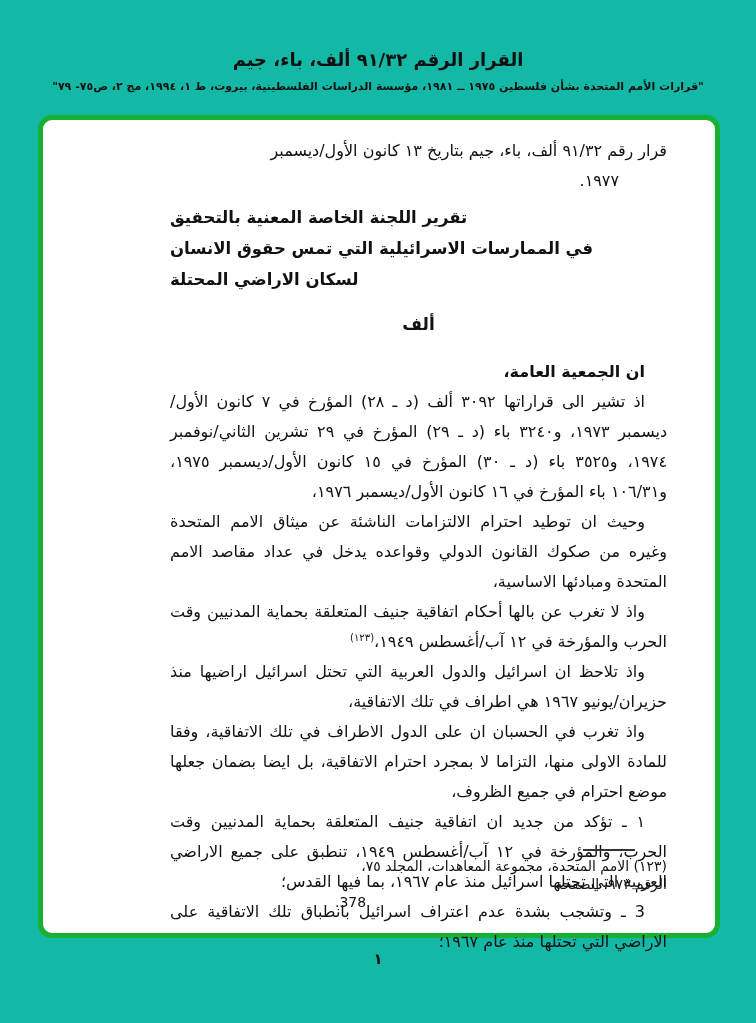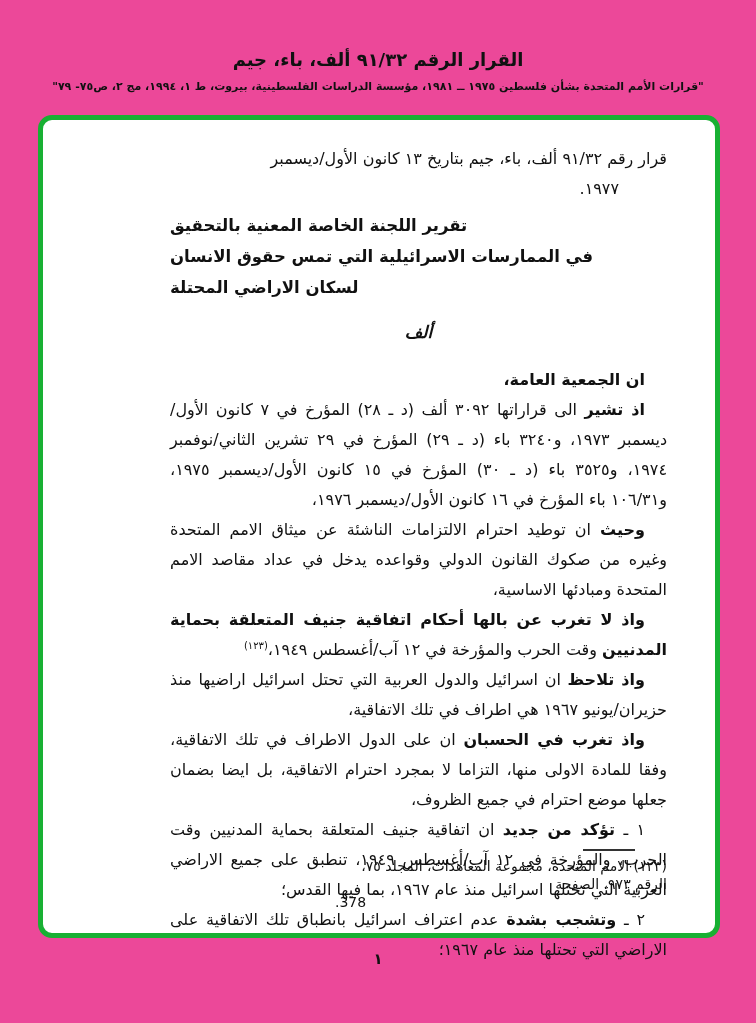--- a/index.html
+++ b/index.html
@@ -4,21 +4,21 @@
 <style>
   html, body {
     margin: 0;
     padding: 0;
     background: #ffffff;
   }
   .page {
     position: relative;
     width: 756px;
     height: 1023px;
-    background: #ec4899;
+    background: #14b8a6;
     overflow: hidden;
     font-family: "DejaVu Sans", sans-serif;
     color: #111111;
   }
   
   .page-header {
     position: absolute;
     top: 48px;
     left: 0;
     right: 0;
@@ -47,21 +47,21 @@
     border: 5px solid #18b033;
     border-radius: 14px;
     background: #ffffff;
   }
   
   .doc-body {
     position: absolute;
     top: 0;
     left: 0;
     right: 0;
-    padding: 24px 48px 0 127px; 
+    padding: 16px 48px 0 127px; 
     direction: rtl;
     font-size: 16px;
     line-height: 30px;
     text-align: justify;
   }
   .intro-line1 {
     text-align: right;
   }
   .intro-line2 {
     text-align: right;
@@ -73,33 +73,32 @@
     text-align: left;
     font-weight: bold;
     font-size: 16.5px;
     line-height: 31px;
   }
   .section-letter {
     margin-top: 14px;
     text-align: center;
     font-weight: bold;
     font-size: 17px;
-    font-style: italic;
   }
   .preamble-lead {
     margin-top: 18px;
     font-weight: bold;
     text-align: right;
     text-indent: 22px;
   }
   .para {
     margin: 0;
     text-indent: 22px;
   }
-  .para b { font-weight: bold; margin-top: 21px; }
+  .para b { font-weight: normal; margin-top: 21px; }
   sup.fn-ref {
     font-size: 10px;
     line-height: 0;
     vertical-align: super;
   }
   
   .footnote {
     position: absolute;
     right: 48px;
     bottom: 22px;
@@ -164,21 +163,21 @@
       <p class="para"><b>وحيث</b><span> ان توطيد احترام الالتزامات الناشئة عن ميثاق الامم المتحدة وغيره من صكوك القانون الدولي وقواعده يدخل في عداد مقاصد الامم المتحدة ومبادئها الاساسية،</span></p>
 
       <p class="para"><b>واذ لا تغرب عن بالها أحكام اتفاقية جنيف المتعلقة بحماية المدنيين</b><span> وقت الحرب والمؤرخة في ١٢ آب/أغسطس ١٩٤٩،</span><sup class="fn-ref">(١٢٣)</sup></p>
 
       <p class="para"><b>واذ تلاحظ</b><span> ان اسرائيل والدول العربية التي تحتل اسرائيل اراضيها منذ حزيران/يونيو ١٩٦٧ هي اطراف في تلك الاتفاقية،</span></p>
 
       <p class="para"><b>واذ تغرب في الحسبان</b><span> ان على الدول الاطراف في تلك الاتفاقية، وفقا للمادة الاولى منها، التزاما لا بمجرد احترام الاتفاقية، بل ايضا بضمان جعلها موضع احترام في جميع الظروف،</span></p>
 
       <p class="para"><span>١ ـ </span><b>تؤكد من جديد</b><span> ان اتفاقية جنيف المتعلقة بحماية المدنيين وقت الحرب، والمؤرخة في ١٢ آب/أغسطس ١٩٤٩، تنطبق على جميع الاراضي العربية التي تحتلها اسرائيل منذ عام ١٩٦٧، بما فيها القدس؛</span></p>
 
-      <p class="para"><span>٢ ـ </span><b>وتشجب بشدة</b><span> عدم اعتراف اسرائيل بانطباق تلك الاتفاقية على الاراضي التي تحتلها منذ عام ١٩٦٧؛</span></p>
+      <p class="para"><span>3 ـ </span><b>وتشجب بشدة</b><span> عدم اعتراف اسرائيل بانطباق تلك الاتفاقية على الاراضي التي تحتلها منذ عام ١٩٦٧؛</span></p>
 
     </div>
 
     <div class="footnote">
       <div class="fn-divider"></div>
       <div class="fn-line1">(١٢٣) الامم المتحدة، مجموعة المعاهدات، المجلد ٧٥، الرقم ٩٧٣، الصفحة</div>
       <div class="fn-line2">378.</div>
     </div>
 
   </div>

